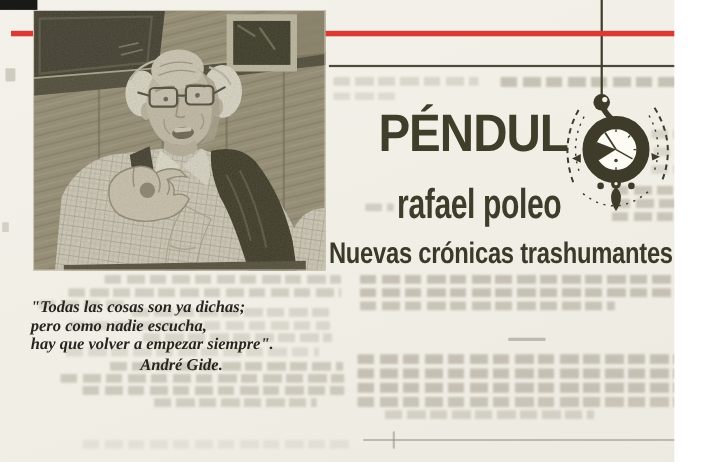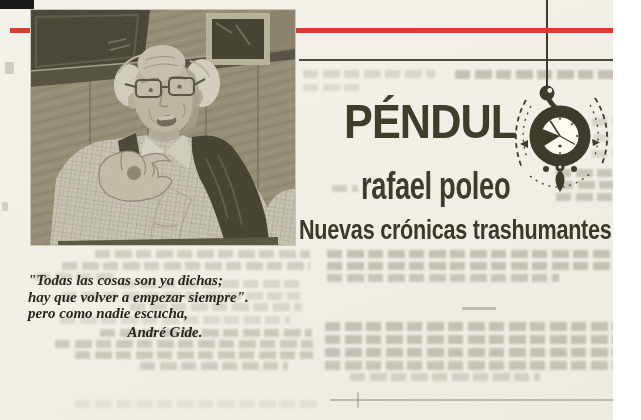--- a/index.html
+++ b/index.html
@@ -182,18 +182,18 @@
     <circle cx="56" cy="87" r="4.5" fill="#3e3b2a"></circle>
     <circle cx="56" cy="87" r="1.5" fill="#f4f1e2"></circle>
     <path d="M56,90 Q65,98 56,112 Q47,98 56,90 Z" fill="#3e3b2a"></path>
   </svg>
 
   <div class="author">rafael poleo</div>
   <div class="column-title">Nuevas crónicas trashumantes</div>
 
   <div class="quote">
     <div>"Todas las cosas son ya dichas;</div>
+    <div>pero como nadie escucha,</div>
     <div>hay que volver a empezar siempre".</div>
-    <div>pero como nadie escucha,</div>
     <div class="attr">André Gide.</div>
   </div>
 
 </div>
 
 </body></html>

